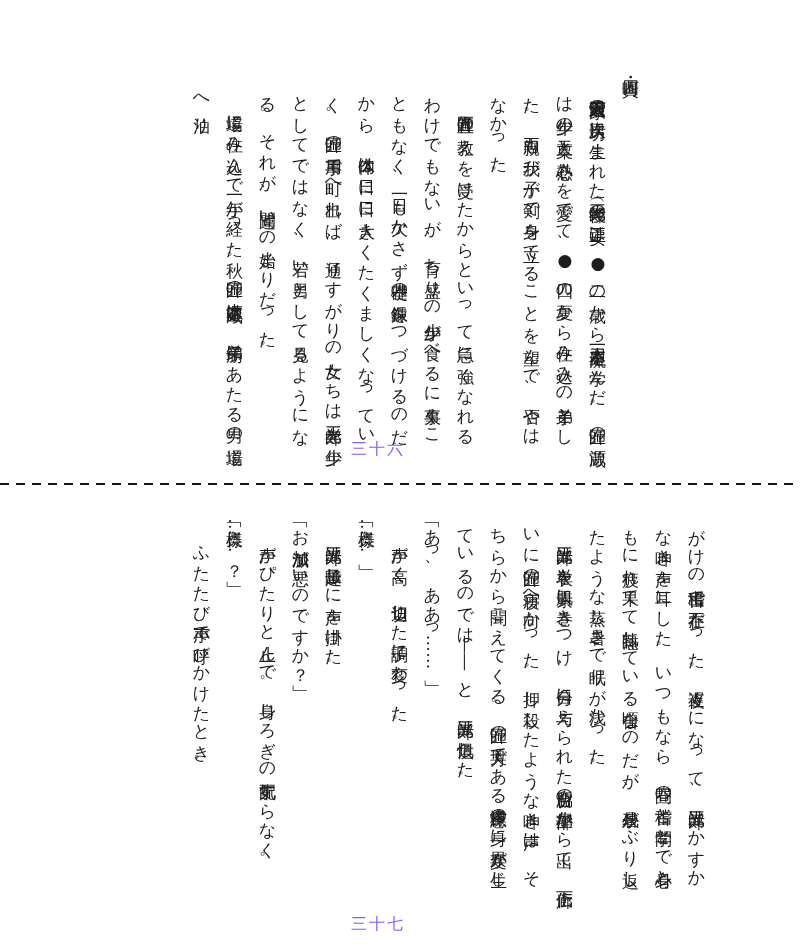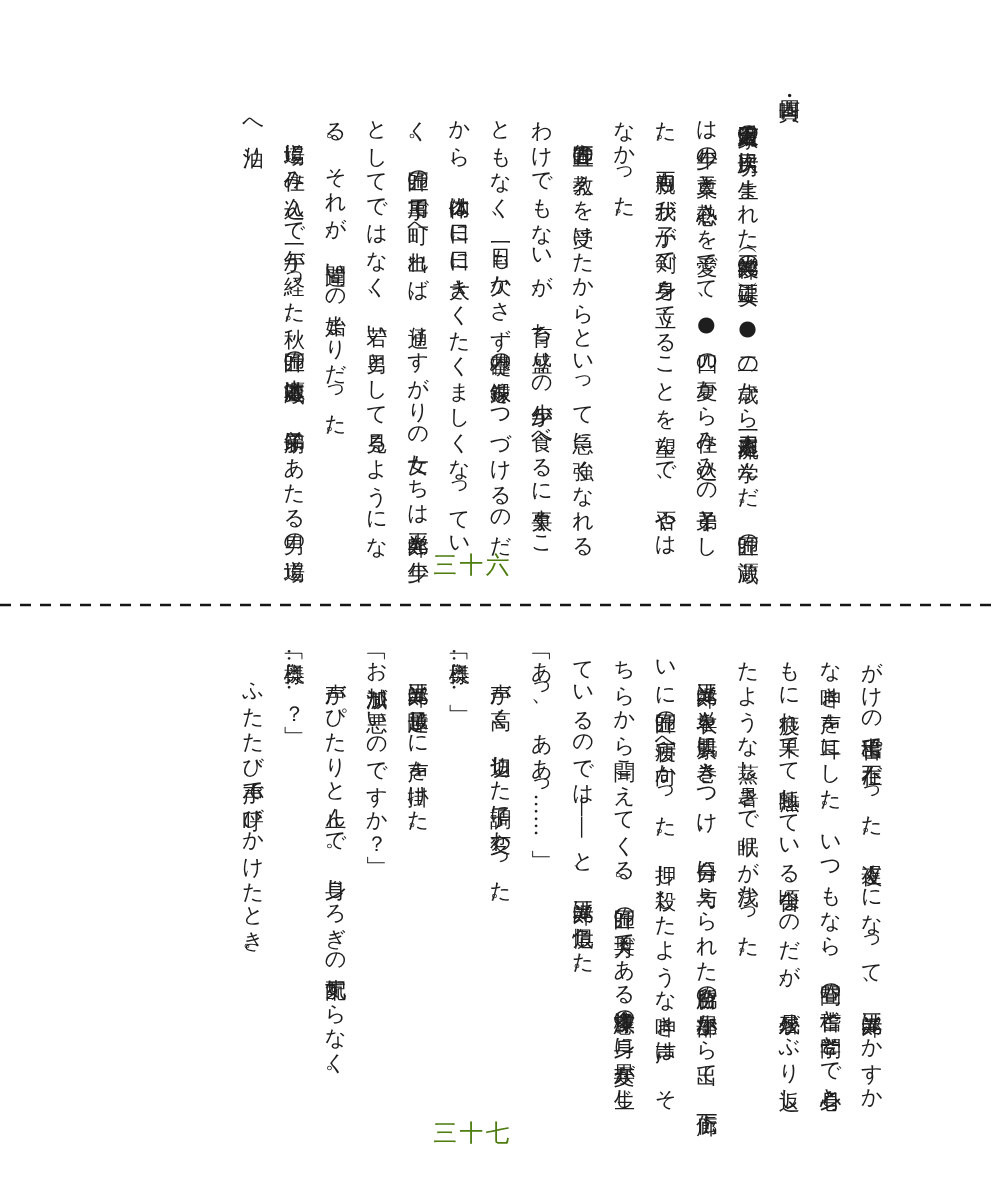--- a/index.html
+++ b/index.html
@@ -56,26 +56,26 @@
     padding: 0;
   }
   .vtext p.ind {
     text-indent: 17px;
   }
   .pagenum {
     position: absolute;
     left: 338px;
     width: 80px;
     text-align: center;
-    font-size: 19px;
+    font-size: 16px;
     letter-spacing: 2px;
-    color: #4d7c0f;
+    color: #8b5cf6;
   }
   .pagenum-36 { top: 439px; }
-  .pagenum-37 { top: 409px; } 
+  .pagenum-37 { top: 429px; } 
   .divider {
     position: absolute;
     top: 483px;
     left: 0;
     right: 0;
     height: 2px;
     background: repeating-linear-gradient(
       to right,
       #151515 0px, #151515 9px,
       transparent 9px, transparent 16px

